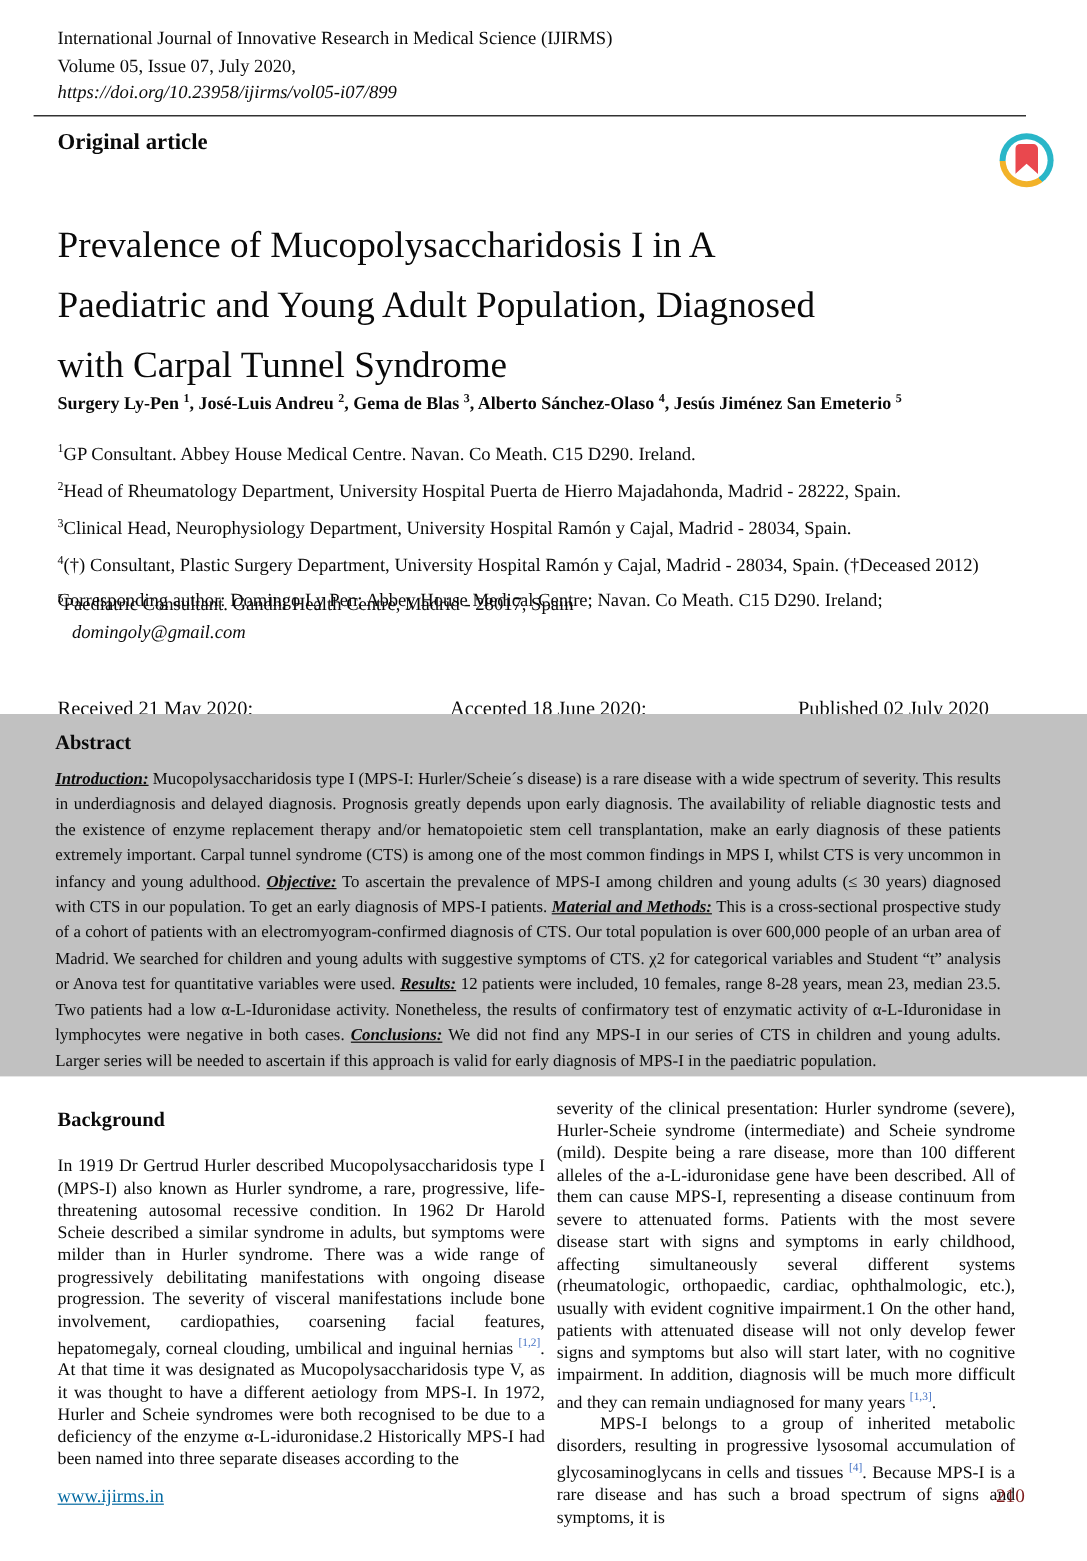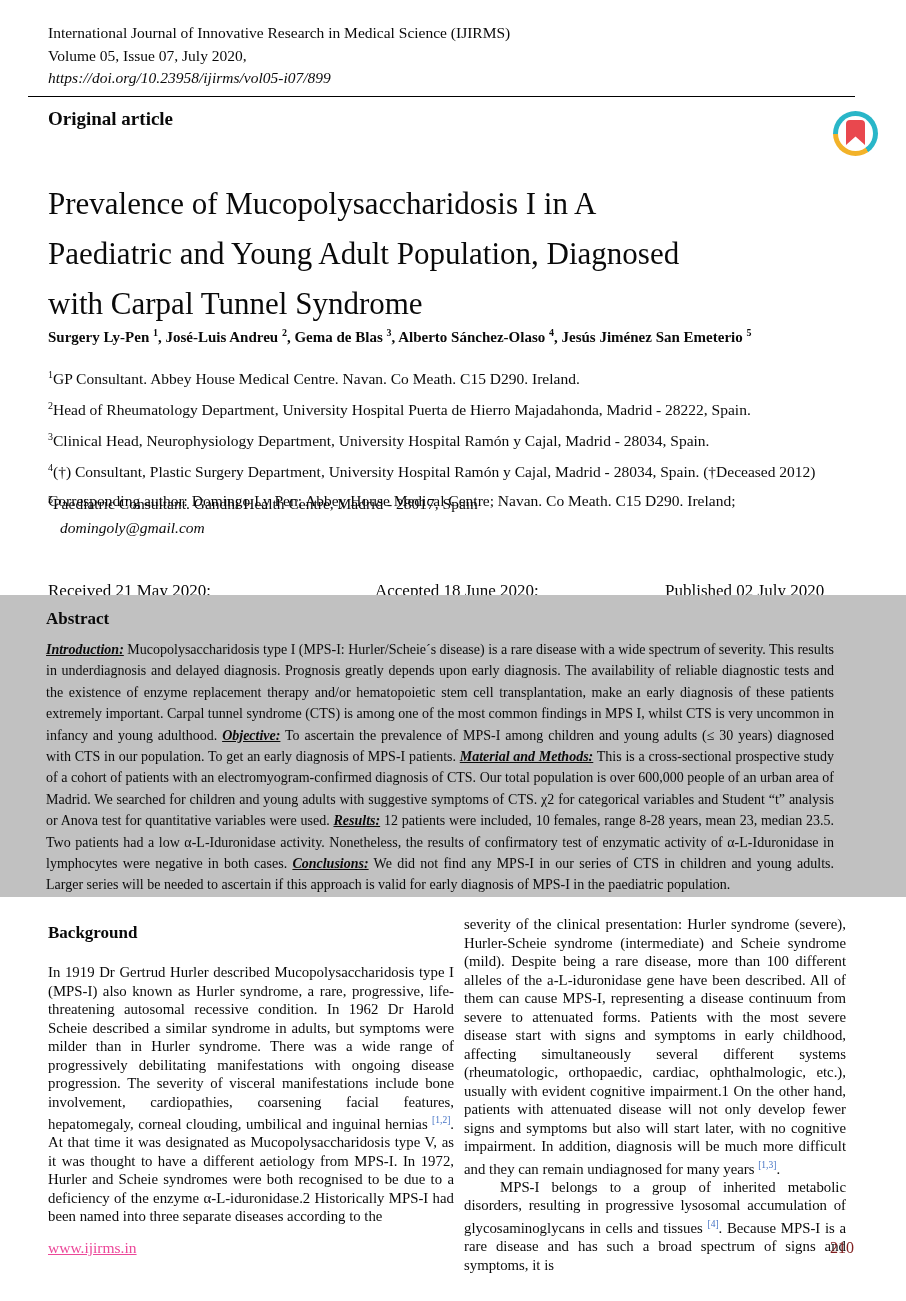--- a/index.html
+++ b/index.html
@@ -41,21 +41,21 @@
   .body-cols { position:absolute; top:915px; left:48px; width:814px; display:flex; gap:10px; }
   .col-left { width:406px; }
   .col-right { width:382px; }
   .bg-heading { font-size:17px; margin:8px 0 20px 0; }
   .body-cols p { font-size:14.8px; line-height:18.5px; text-align:justify; margin:0; }
   .indent { text-indent:36px; }
   sup.ref { color:#4472c4; font-size:9.5px; }
   
   .footer { position:absolute; top:1239px; left:48px; right:52px; display:flex;
             justify-content:space-between; align-items:flex-start; font-size:15.5px; }
-  .site-link { color:#ec4899; text-decoration:underline; cursor:pointer; }
+  .site-link { color:#0369a1; text-decoration:underline; cursor:pointer; }
   .pageno { font-size:16px; color:#7f1d1d; }
 </style>
 </head>
 <body>
 
 <div class="page">
 
   <div class="header">
     <div>International Journal of Innovative Research in Medical Science (IJIRMS)</div>
     <div>Volume 05, Issue 07, July 2020,</div>

